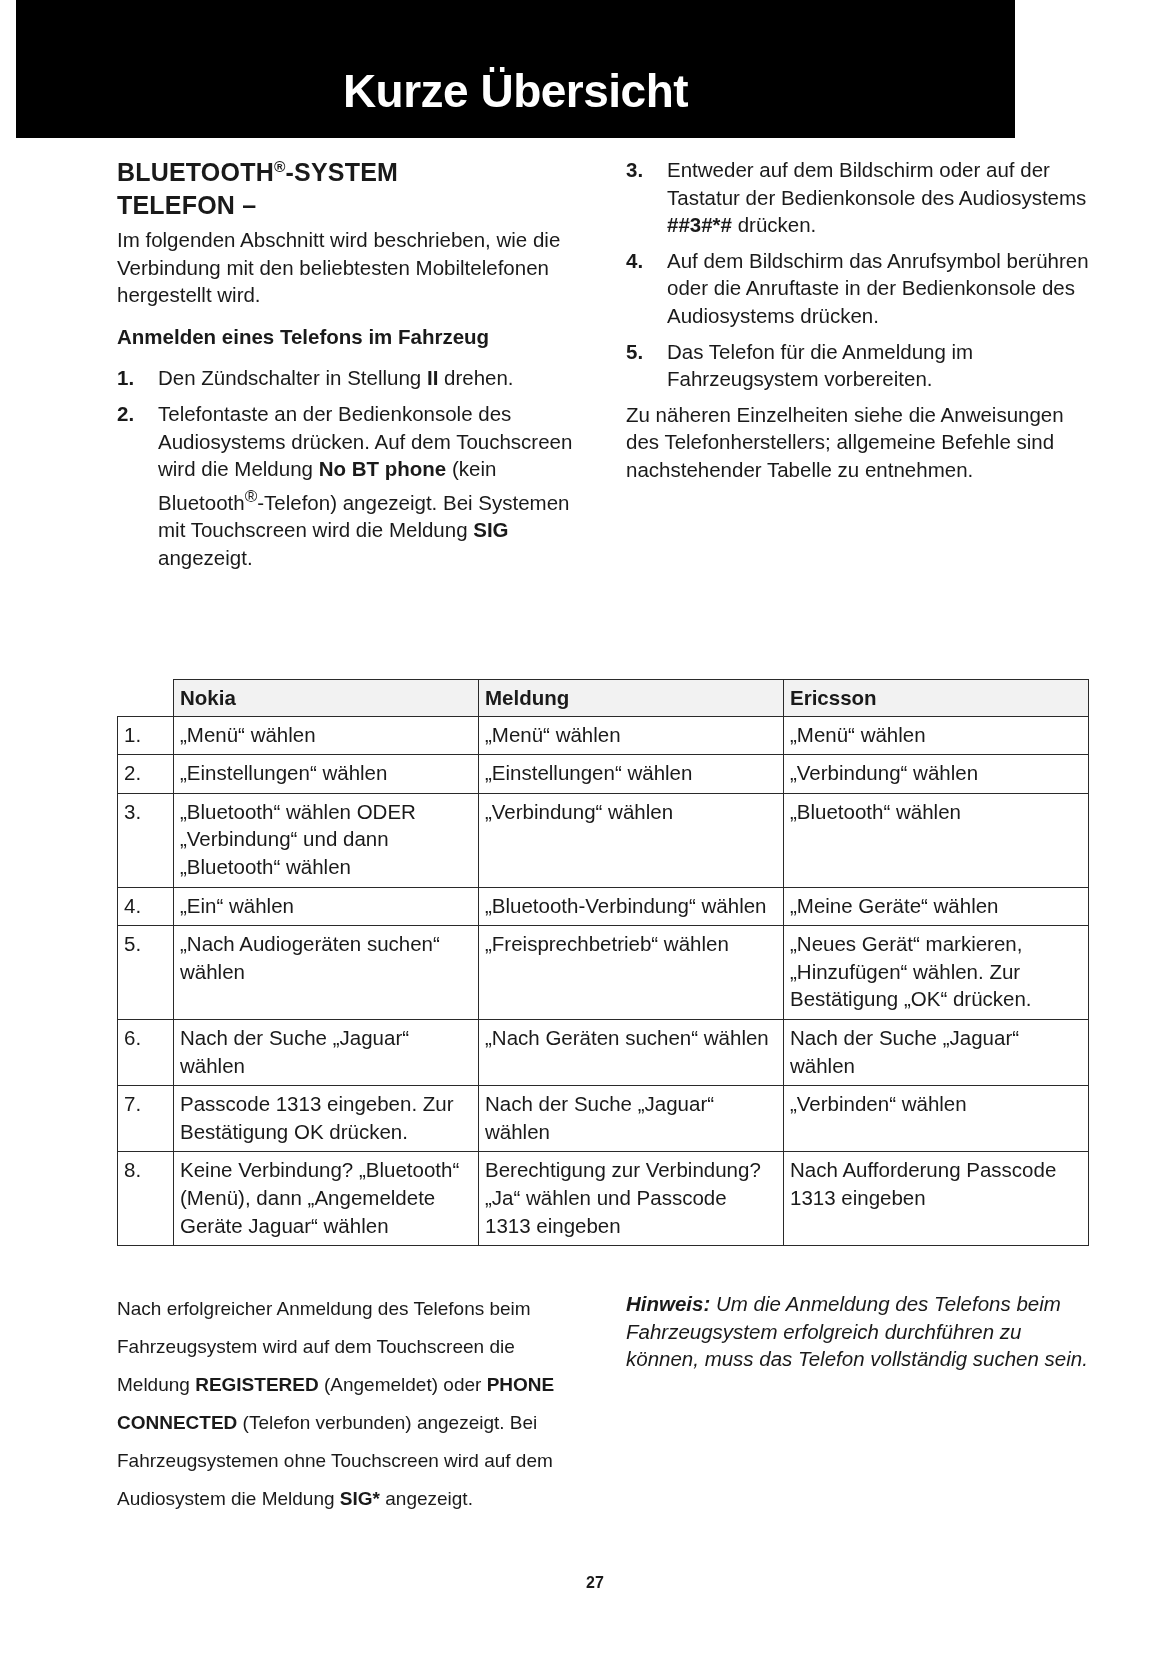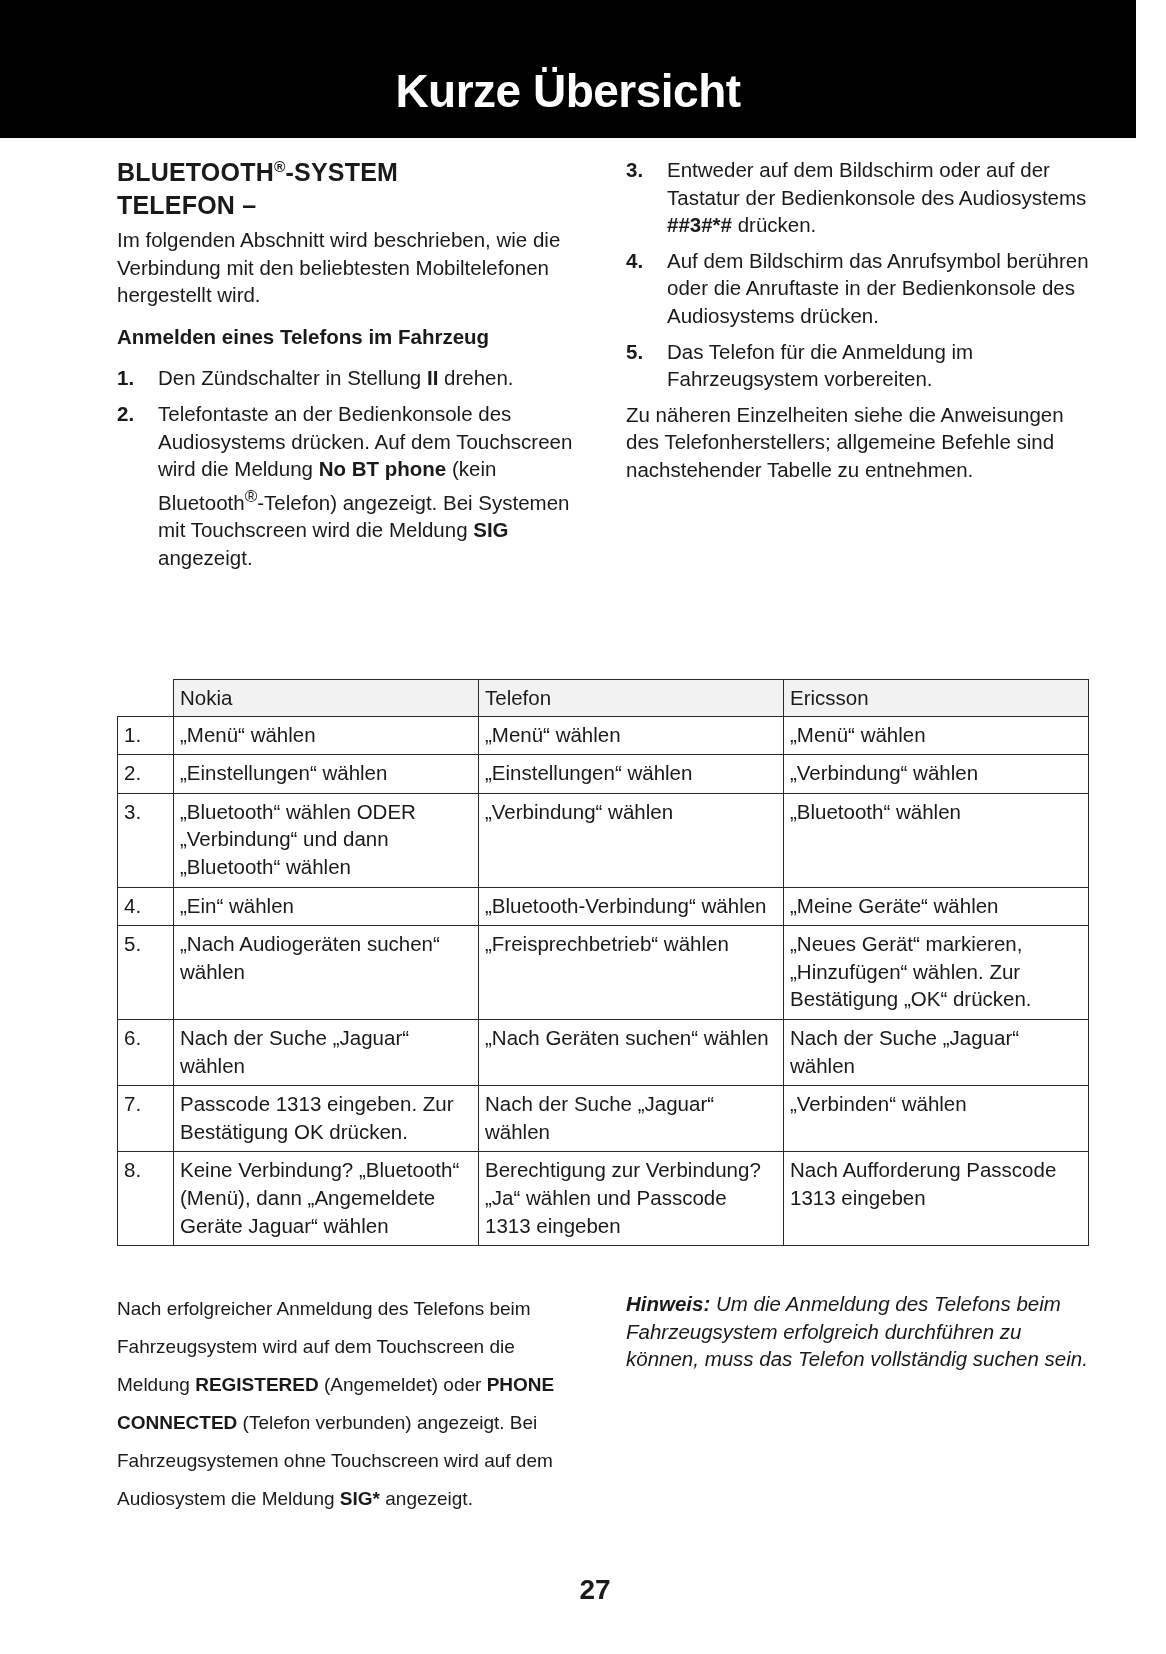--- a/index.html
+++ b/index.html
@@ -1,50 +1,50 @@
 <!DOCTYPE html>
 <html><head>
 <meta charset="utf-8">
 <style>
   * { box-sizing: border-box; margin: 0; padding: 0; }
   html, body { width: 1166px; height: 1654px; background: #ffffff; }
   body { position: relative; font-family: "Liberation Sans", "DejaVu Sans", sans-serif; color: #1a1a1a; overflow: hidden; }
 
-  .header-bar { position: absolute; left: 0; top: 0; width: 1136px; height: 138px; background: #000000; }
+  .header-bar { position: absolute; left: 16px; top: 0; width: 999px; height: 138px; background: #000000; }
   .header-title { position: absolute; left: 0; right: 0; top: 64px; text-align: center; color: #ffffff; font-weight: bold; font-size: 46px; letter-spacing: -0.5px; }
 
   .col { position: absolute; font-size: 20.5px; line-height: 27.6px; }
   .col-left { left: 117px; top: 156px; width: 470px; }
   .col-right { left: 626px; top: 156px; width: 470px; }
 
   .section-title { font-weight: bold; font-size: 25px; line-height: 33px; letter-spacing: 0.2px; margin-bottom: 4px; }
   .section-title sup, p sup { font-size: 0.62em; vertical-align: 0.55em; line-height: 0; }
   p { margin-bottom: 8px; }
   .subheading { font-weight: bold; margin-top: 14px; margin-bottom: 14px; }
 
   .step { display: flex; margin-bottom: 8px; }
   .step-num { width: 41px; flex: 0 0 41px; font-weight: bold; }
   .step-text { flex: 1; }
   b { font-weight: bold; }
 
   .table-wrap { position: absolute; left: 117px; top: 679px; width: 971px; }
   table { border-collapse: collapse; width: 100%; font-size: 20.5px; line-height: 27.6px; table-layout: fixed; }
   td, th { border: 1.5px solid #2a2a2a; vertical-align: top; padding: 4px 6px 6px 6px; text-align: left; font-weight: normal; }
-  th { background: #f2f2f2; font-weight: normal; padding: 4px 6px 4px 6px; }
+  th { background: #f2f2f2; font-weight: bold; padding: 4px 6px 4px 6px; }
   th.blank { background: #ffffff; border-top: none; border-left: none; }
   col.c0 { width: 56px; }
   col.c1 { width: 305px; }
   col.c2 { width: 305px; }
   col.c3 { width: 305px; }
 
   .bottom-left { position: absolute; left: 117px; top: 1290px; width: 470px; font-size: 19px; line-height: 38px; }
   .bottom-right { position: absolute; left: 626px; top: 1290px; width: 470px; font-size: 20.5px; line-height: 27.6px; font-style: italic; }
   .bottom-right b { }
 
-  .page-number { position: absolute; left: 0; right: 0; top: 1574px; text-align: center; font-weight: bold; font-size: 28px; margin-left: 24px; }
+  .page-number { position: absolute; left: 0; right: 0; top: 1574px; text-align: center; font-weight: bold; font-size: 16px; margin-left: 24px; }
 </style>
 </head>
 <body>
 
 <div class="header-bar">
   <div class="header-title">Kurze Übersicht</div>
 </div>
 
 <div class="col col-left">
   <div class="section-title">
@@ -85,21 +85,21 @@
     <colgroup>
         <col class="c0">
         <col class="c1">
         <col class="c2">
         <col class="c3">
       </colgroup>
     <thead>
       <tr>
         <th class="blank"></th>
         <th>Nokia</th>
-        <th>Telefon</th>
+        <th>Meldung</th>
         <th>Ericsson</th>
       </tr>
     </thead>
     <tbody>
       <tr>
         <td>1.</td>
         <td>„Menü“ wählen</td>
         <td>„Menü“ wählen</td>
         <td>„Menü“ wählen</td>
       </tr>

